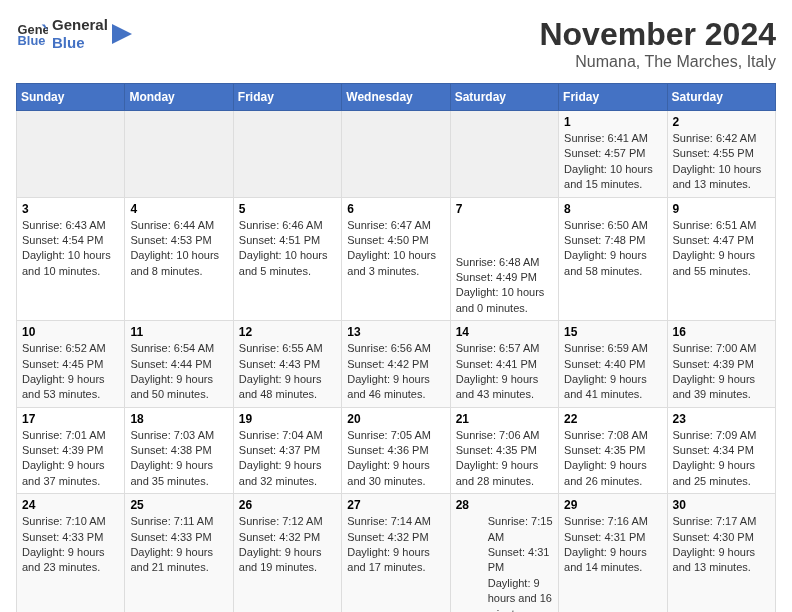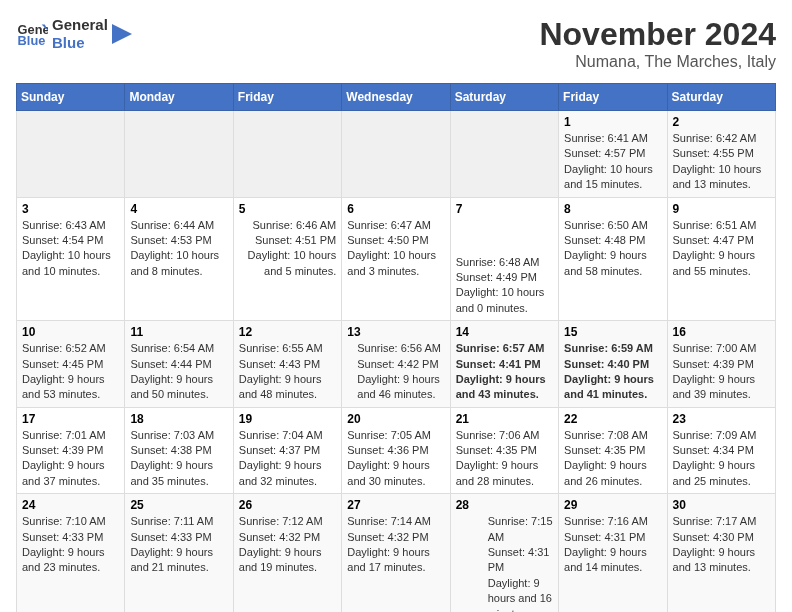--- a/index.html
+++ b/index.html
@@ -150,40 +150,40 @@
 Daylight: 10 hours and 10 minutes.</div>
         </td>
         <td>
           <span class="day-number">4</span>
           <div class="day-info" style="white-space: pre-wrap;">Sunrise: 6:44 AM
 Sunset: 4:53 PM
 Daylight: 10 hours and 8 minutes.</div>
         </td>
         <td>
           <span class="day-number">5</span>
-          <div class="day-info" style="white-space: pre-wrap; text-align: right;">Sunrise: 6:46 AM
+          <div class="day-info" style="white-space: pre-wrap;">Sunrise: 6:46 AM
 Sunset: 4:51 PM
 Daylight: 10 hours and 5 minutes.</div>
         </td>
         <td>
           <span class="day-number">6</span>
           <div class="day-info" style="white-space: pre-wrap;">Sunrise: 6:47 AM
 Sunset: 4:50 PM
 Daylight: 10 hours and 3 minutes.</div>
         </td>
         <td>
           <span class="day-number">7</span>
           <div class="day-info" style="white-space: pre-wrap; margin-top: 39px;">Sunrise: 6:48 AM
 Sunset: 4:49 PM
 Daylight: 10 hours and 0 minutes.</div>
         </td>
         <td>
           <span class="day-number">8</span>
           <div class="day-info" style="white-space: pre-wrap;">Sunrise: 6:50 AM
-Sunset: 4:48 PM
+Sunset: 7:48 PM
 Daylight: 9 hours and 58 minutes.</div>
         </td>
         <td>
           <span class="day-number">9</span>
           <div class="day-info" style="white-space: pre-wrap;">Sunrise: 6:51 AM
 Sunset: 4:47 PM
 Daylight: 9 hours and 55 minutes.</div>
         </td>
       </tr>
       <tr>
@@ -200,33 +200,33 @@
 Daylight: 9 hours and 50 minutes.</div>
         </td>
         <td>
           <span class="day-number">12</span>
           <div class="day-info" style="white-space: pre-wrap;">Sunrise: 6:55 AM
 Sunset: 4:43 PM
 Daylight: 9 hours and 48 minutes.</div>
         </td>
         <td>
           <span class="day-number">13</span>
-          <div class="day-info" style="white-space: pre-wrap; margin-left: 10px;">Sunrise: 6:56 AM
+          <div class="day-info" style="white-space: pre-wrap;">Sunrise: 6:56 AM
 Sunset: 4:42 PM
 Daylight: 9 hours and 46 minutes.</div>
         </td>
         <td>
           <span class="day-number">14</span>
-          <div class="day-info" style="white-space: pre-wrap; font-weight: bold;">Sunrise: 6:57 AM
+          <div class="day-info" style="white-space: pre-wrap;">Sunrise: 6:57 AM
 Sunset: 4:41 PM
 Daylight: 9 hours and 43 minutes.</div>
         </td>
         <td>
           <span class="day-number">15</span>
-          <div class="day-info" style="white-space: pre-wrap; font-weight: bold;">Sunrise: 6:59 AM
+          <div class="day-info" style="white-space: pre-wrap;">Sunrise: 6:59 AM
 Sunset: 4:40 PM
 Daylight: 9 hours and 41 minutes.</div>
         </td>
         <td>
           <span class="day-number">16</span>
           <div class="day-info" style="white-space: pre-wrap;">Sunrise: 7:00 AM
 Sunset: 4:39 PM
 Daylight: 9 hours and 39 minutes.</div>
         </td>
       </tr>

